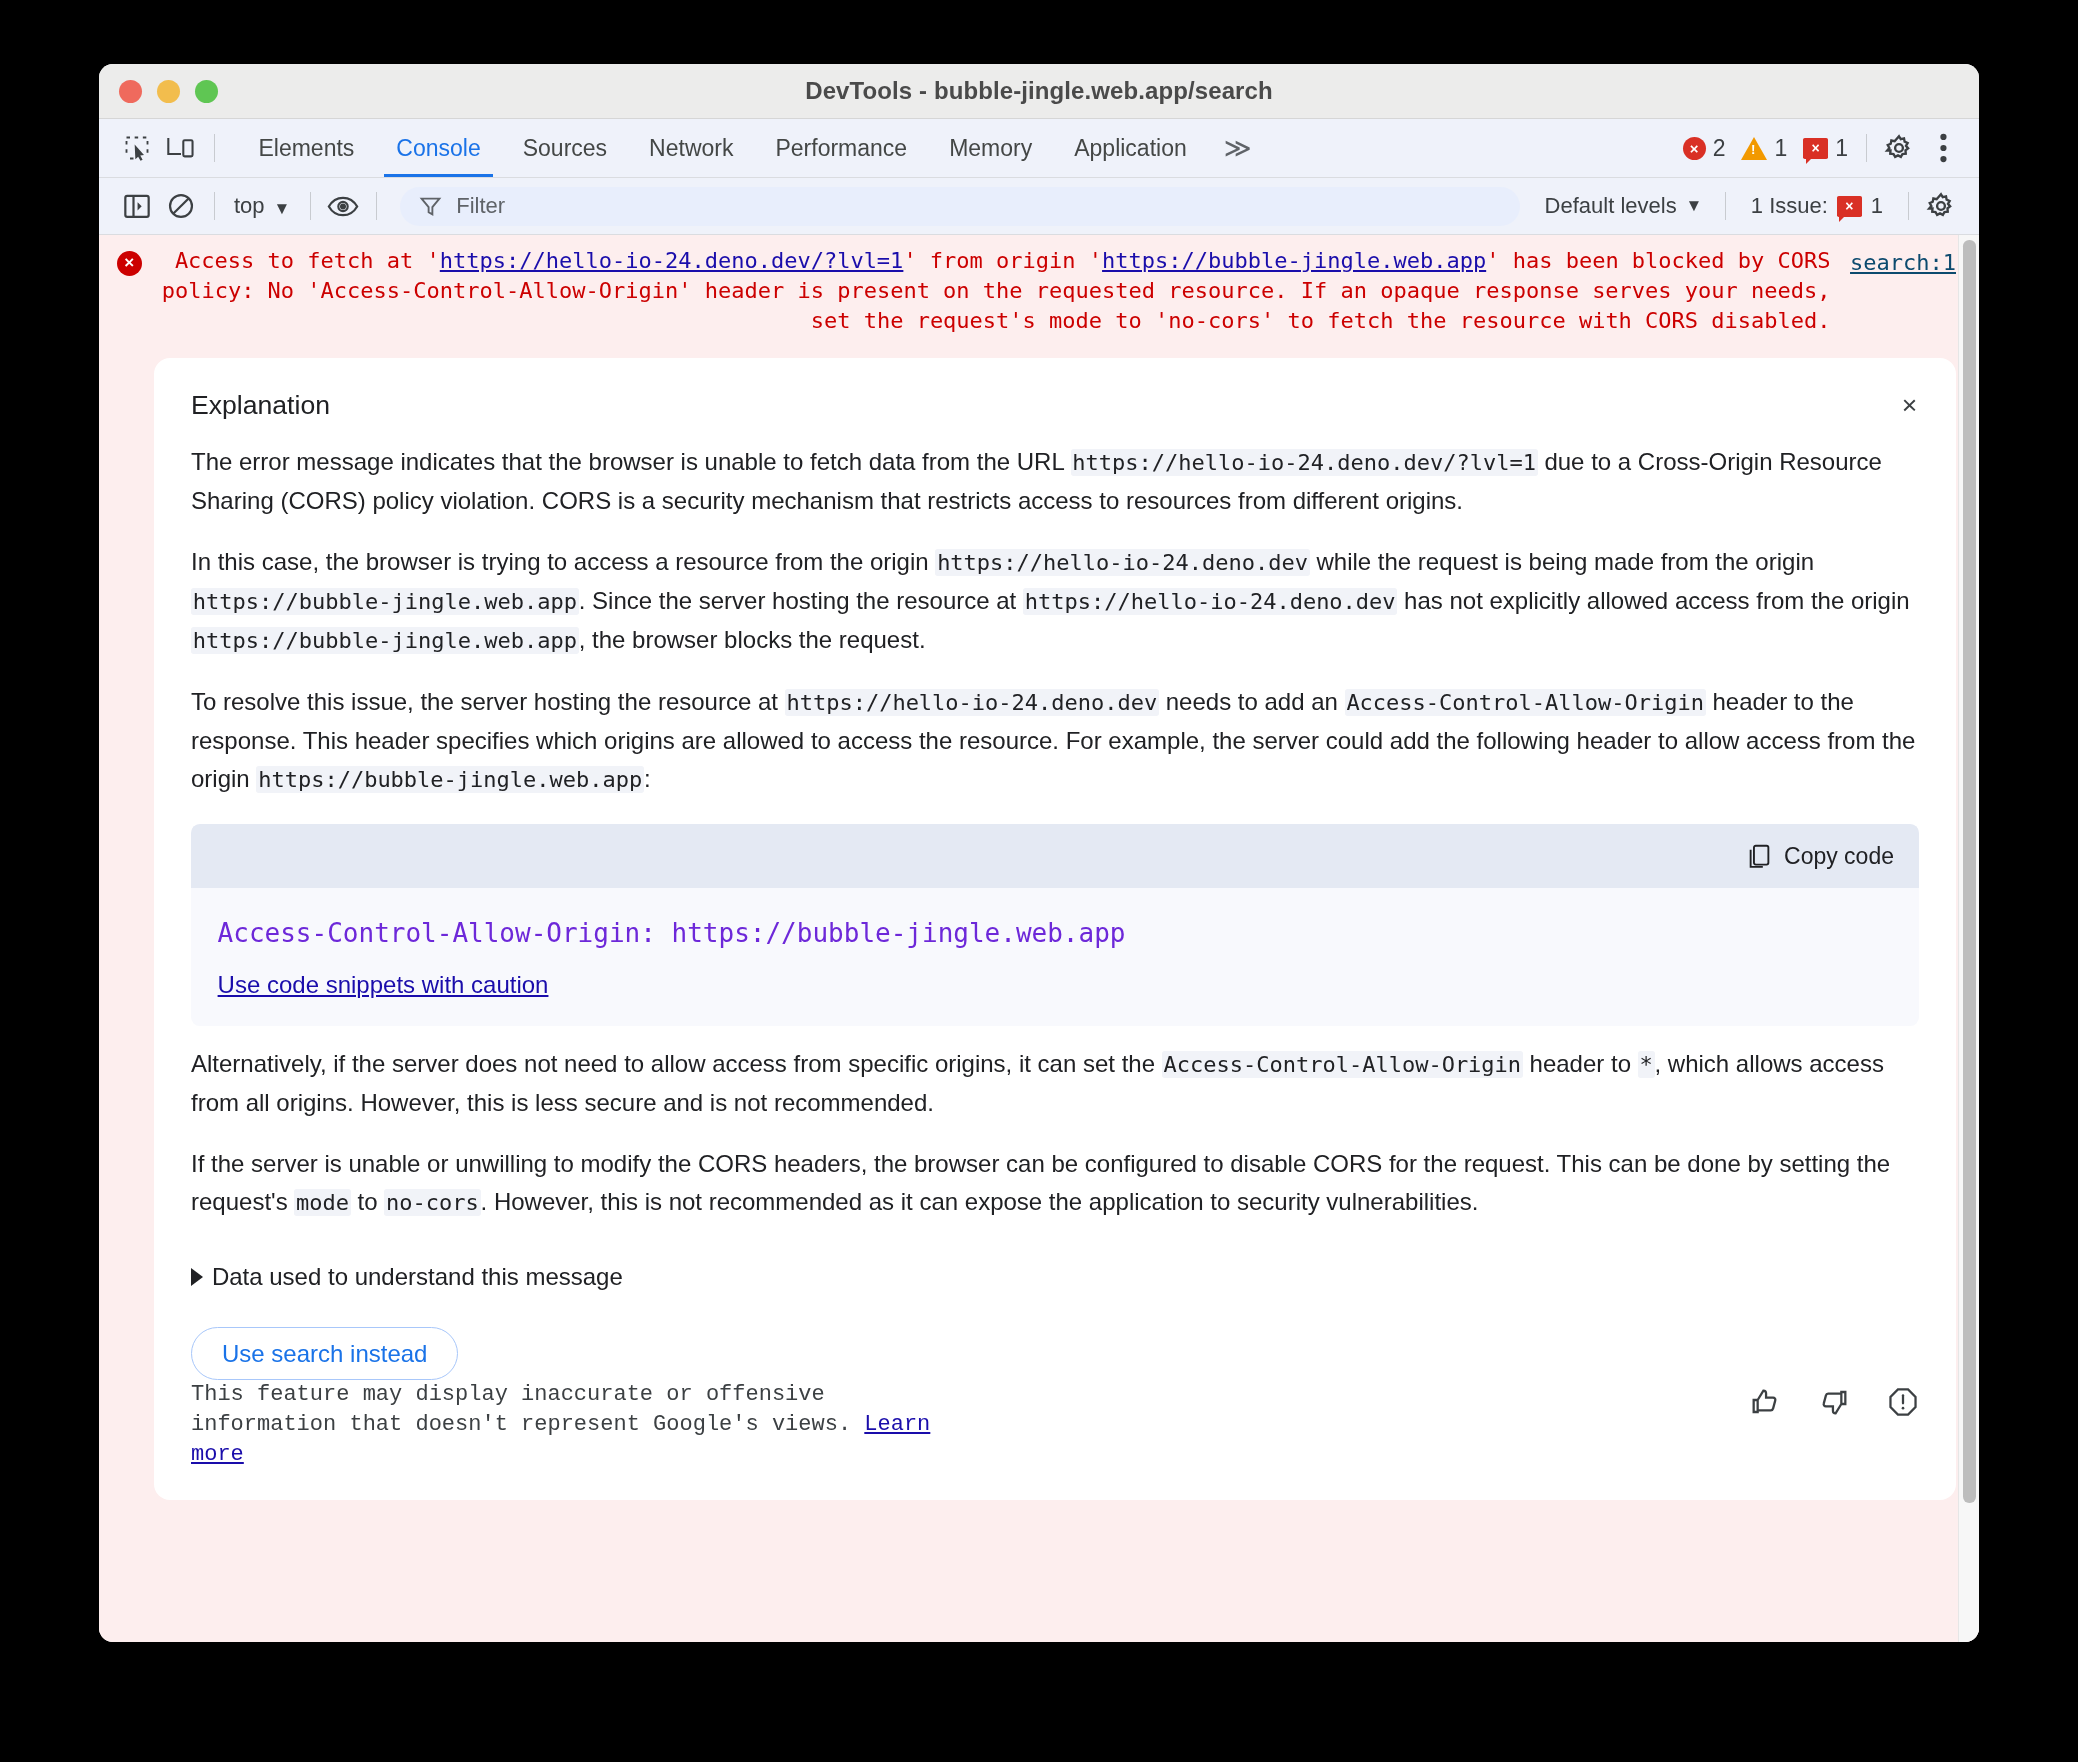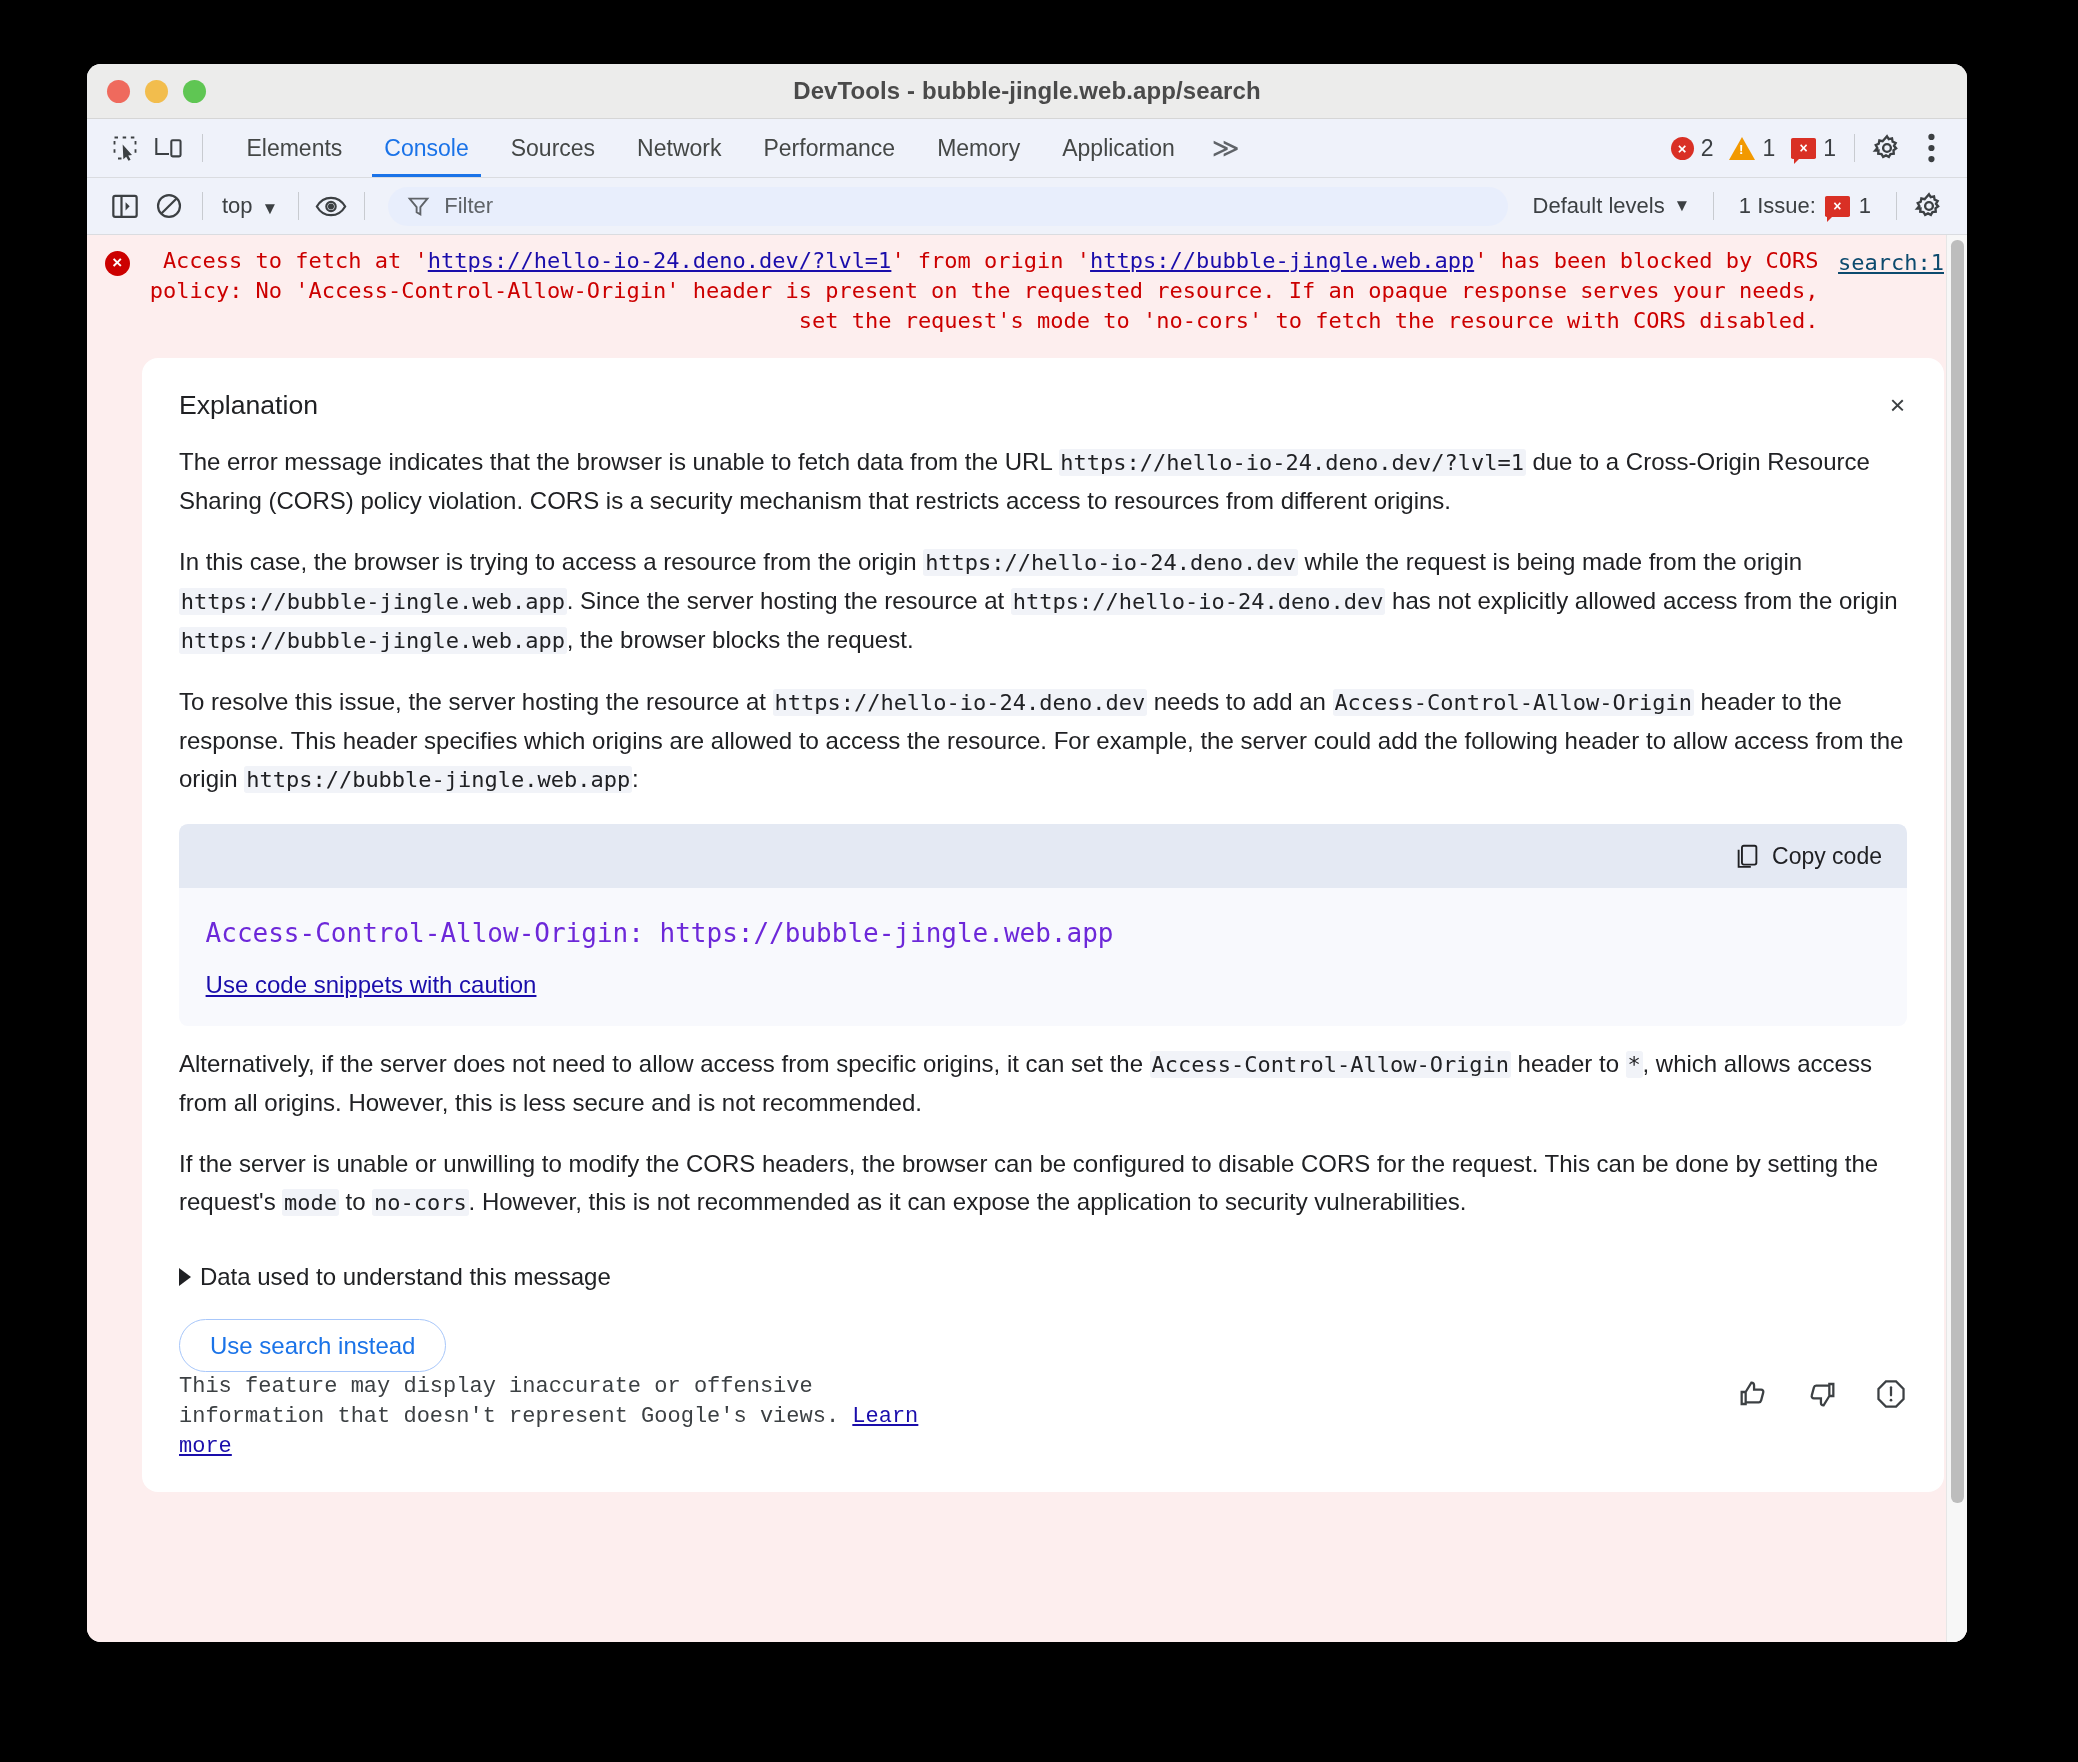--- a/index.html
+++ b/index.html
@@ -4,21 +4,21 @@
 <style>
   * { box-sizing: border-box; }
   html, body {
     margin: 0; padding: 0;
     width: 2078px; height: 1763px;
     background: #000;
     font-family: "Liberation Sans", sans-serif;
   }
   .window {
     position: absolute;
-    left: 87px; top: 64px;
+    left: 99px; top: 64px;
     width: 1880px; height: 1578px;
     background: #ffffff;
     border-radius: 14px;
     overflow: hidden;
     box-shadow: 0 5.3px 26.6px rgba(0,0,0,0.5);
     display: flex;
     flex-direction: column;
   }
   
   .titlebar {
@@ -261,21 +261,21 @@
     font-size: 24px;
     color: #202124;
   }
   .tri-right {
     width: 0; height: 0;
     border-top: 9.8px solid transparent;
     border-bottom: 9.8px solid transparent;
     border-left: 12.4px solid #202124;
   }
   .use-search {
-    margin-top: 28px;
+    margin-top: 36px;
     display: inline-flex; align-items: center; justify-content: center;
     height: 53px; padding: 0 30px;
     border: 0.9px solid #a8c7fa;
     border-radius: 26.6px;
     color: #1a73e8;
     font-size: 24px;
     background: #fff;
   }
   .footer {
     display: flex; align-items: flex-start; justify-content: space-between; font-family: Liberation Mono, monospace;

